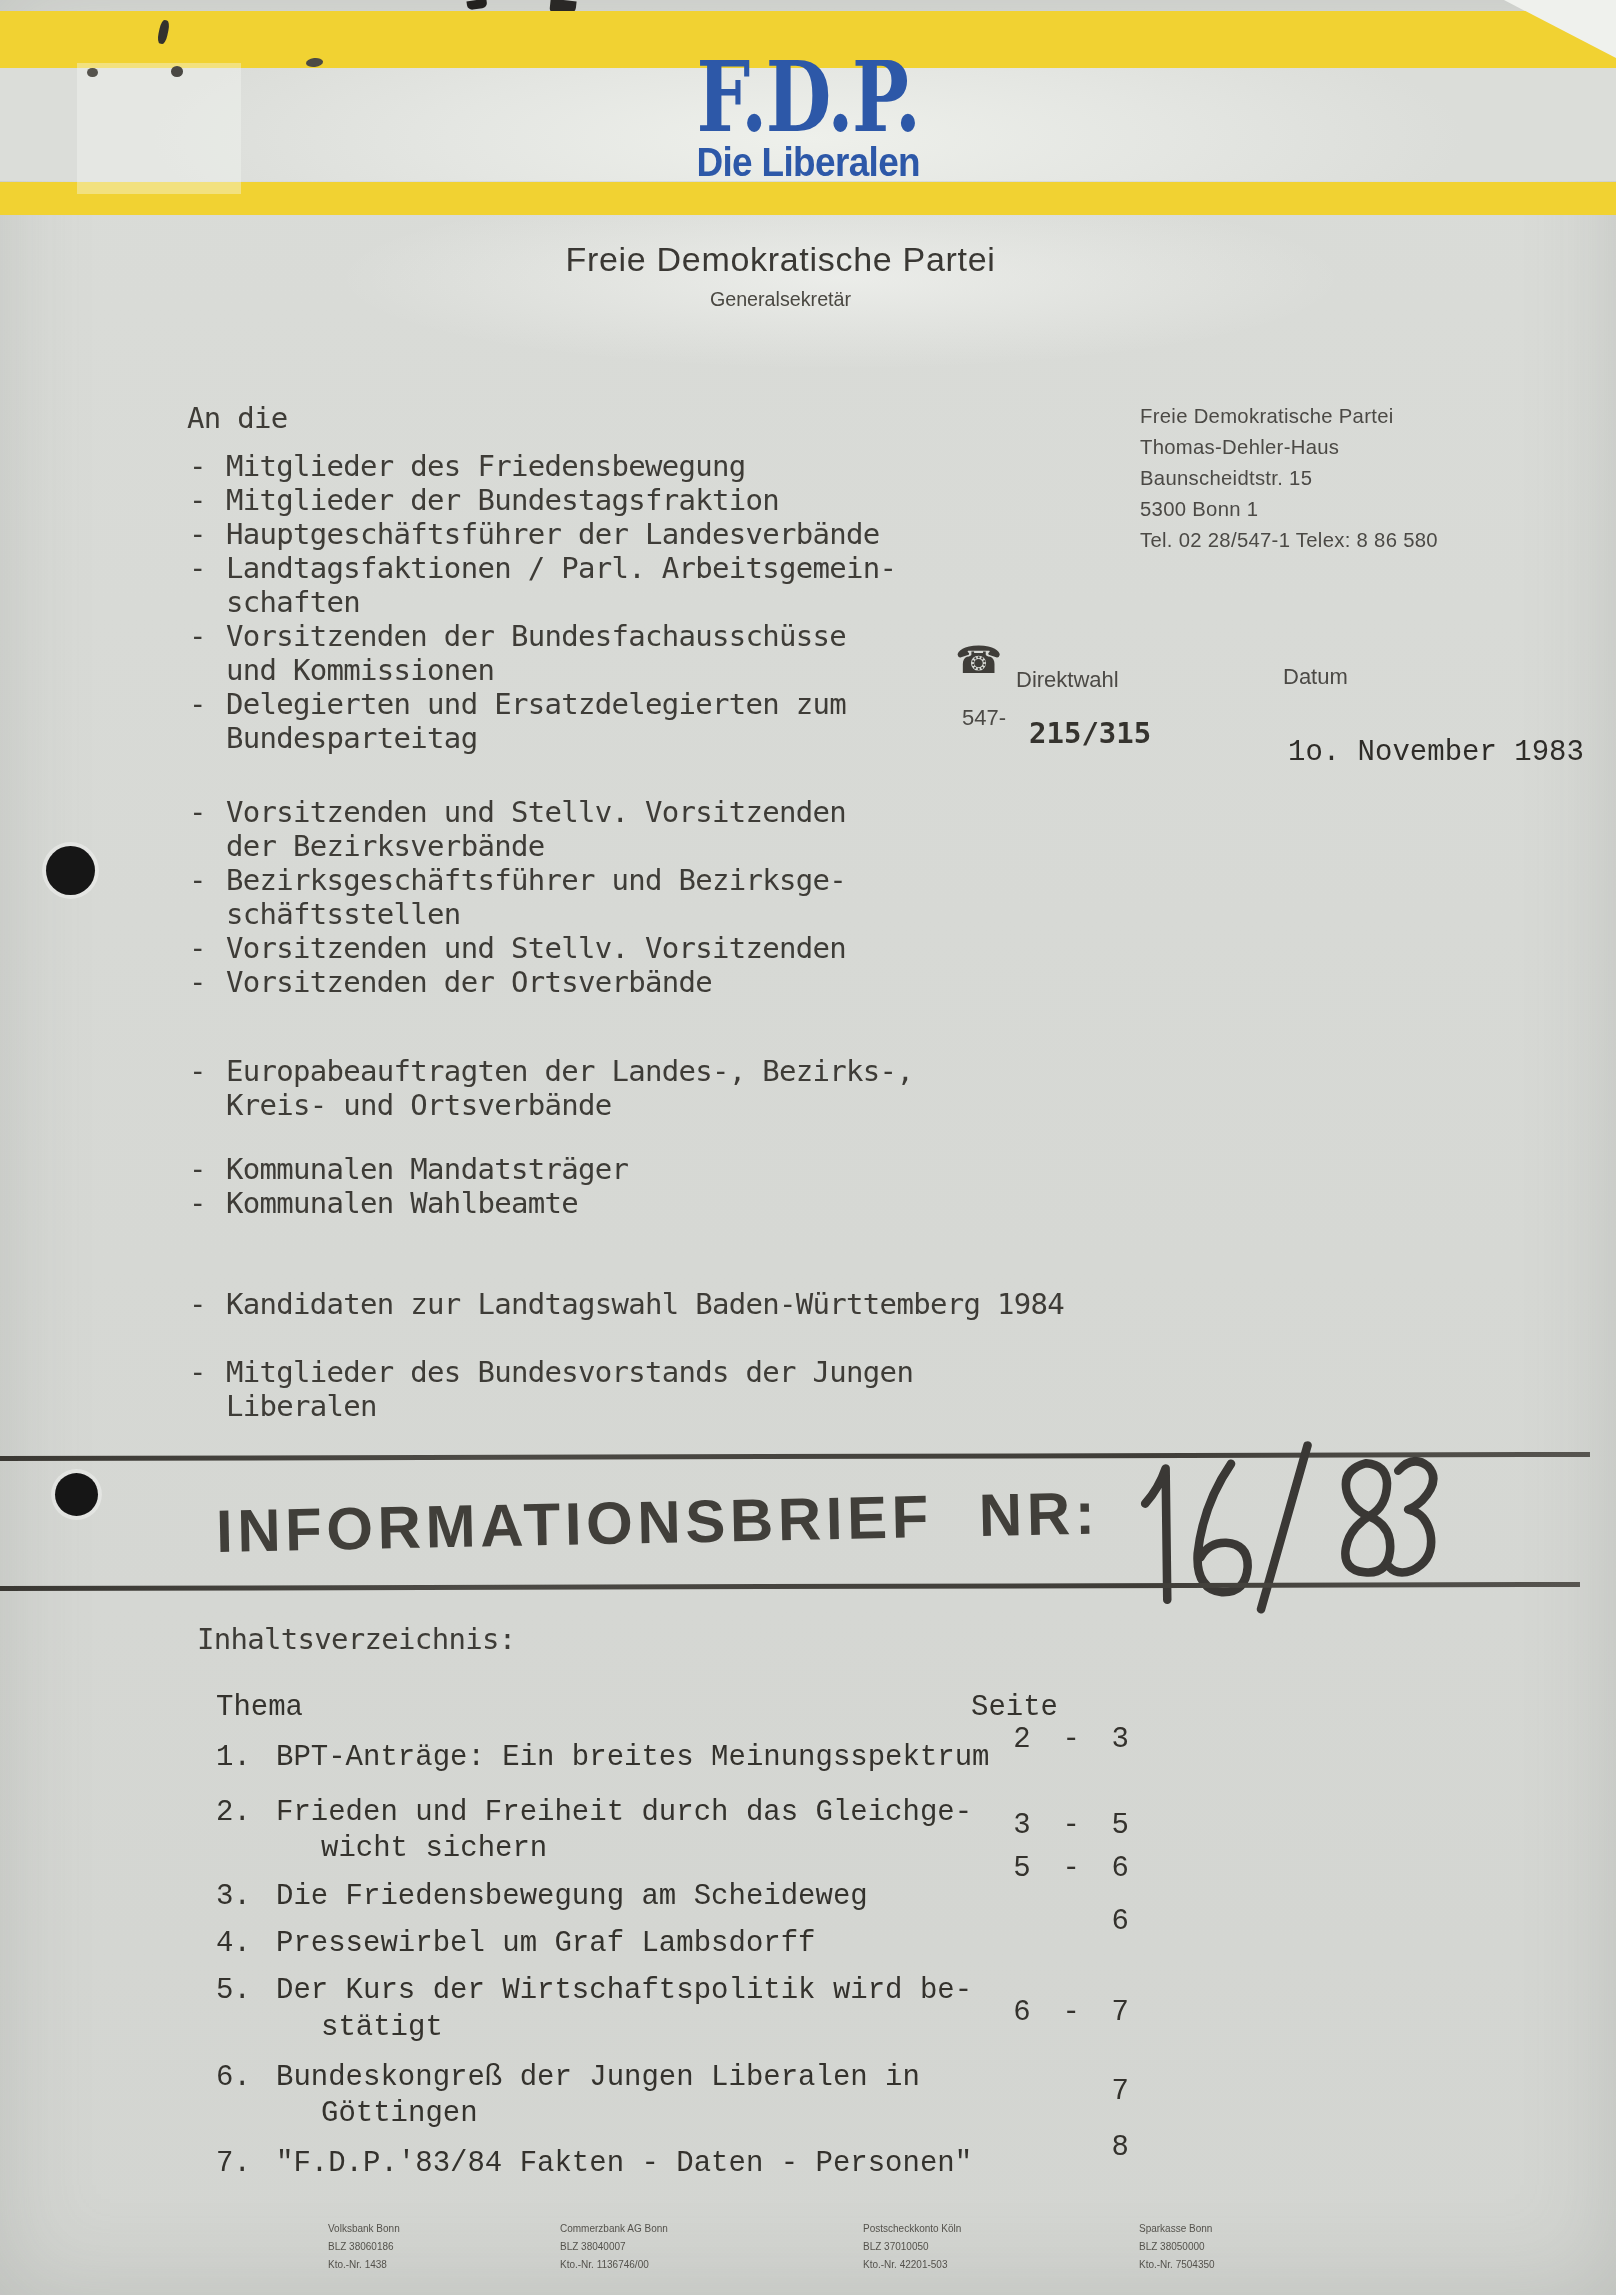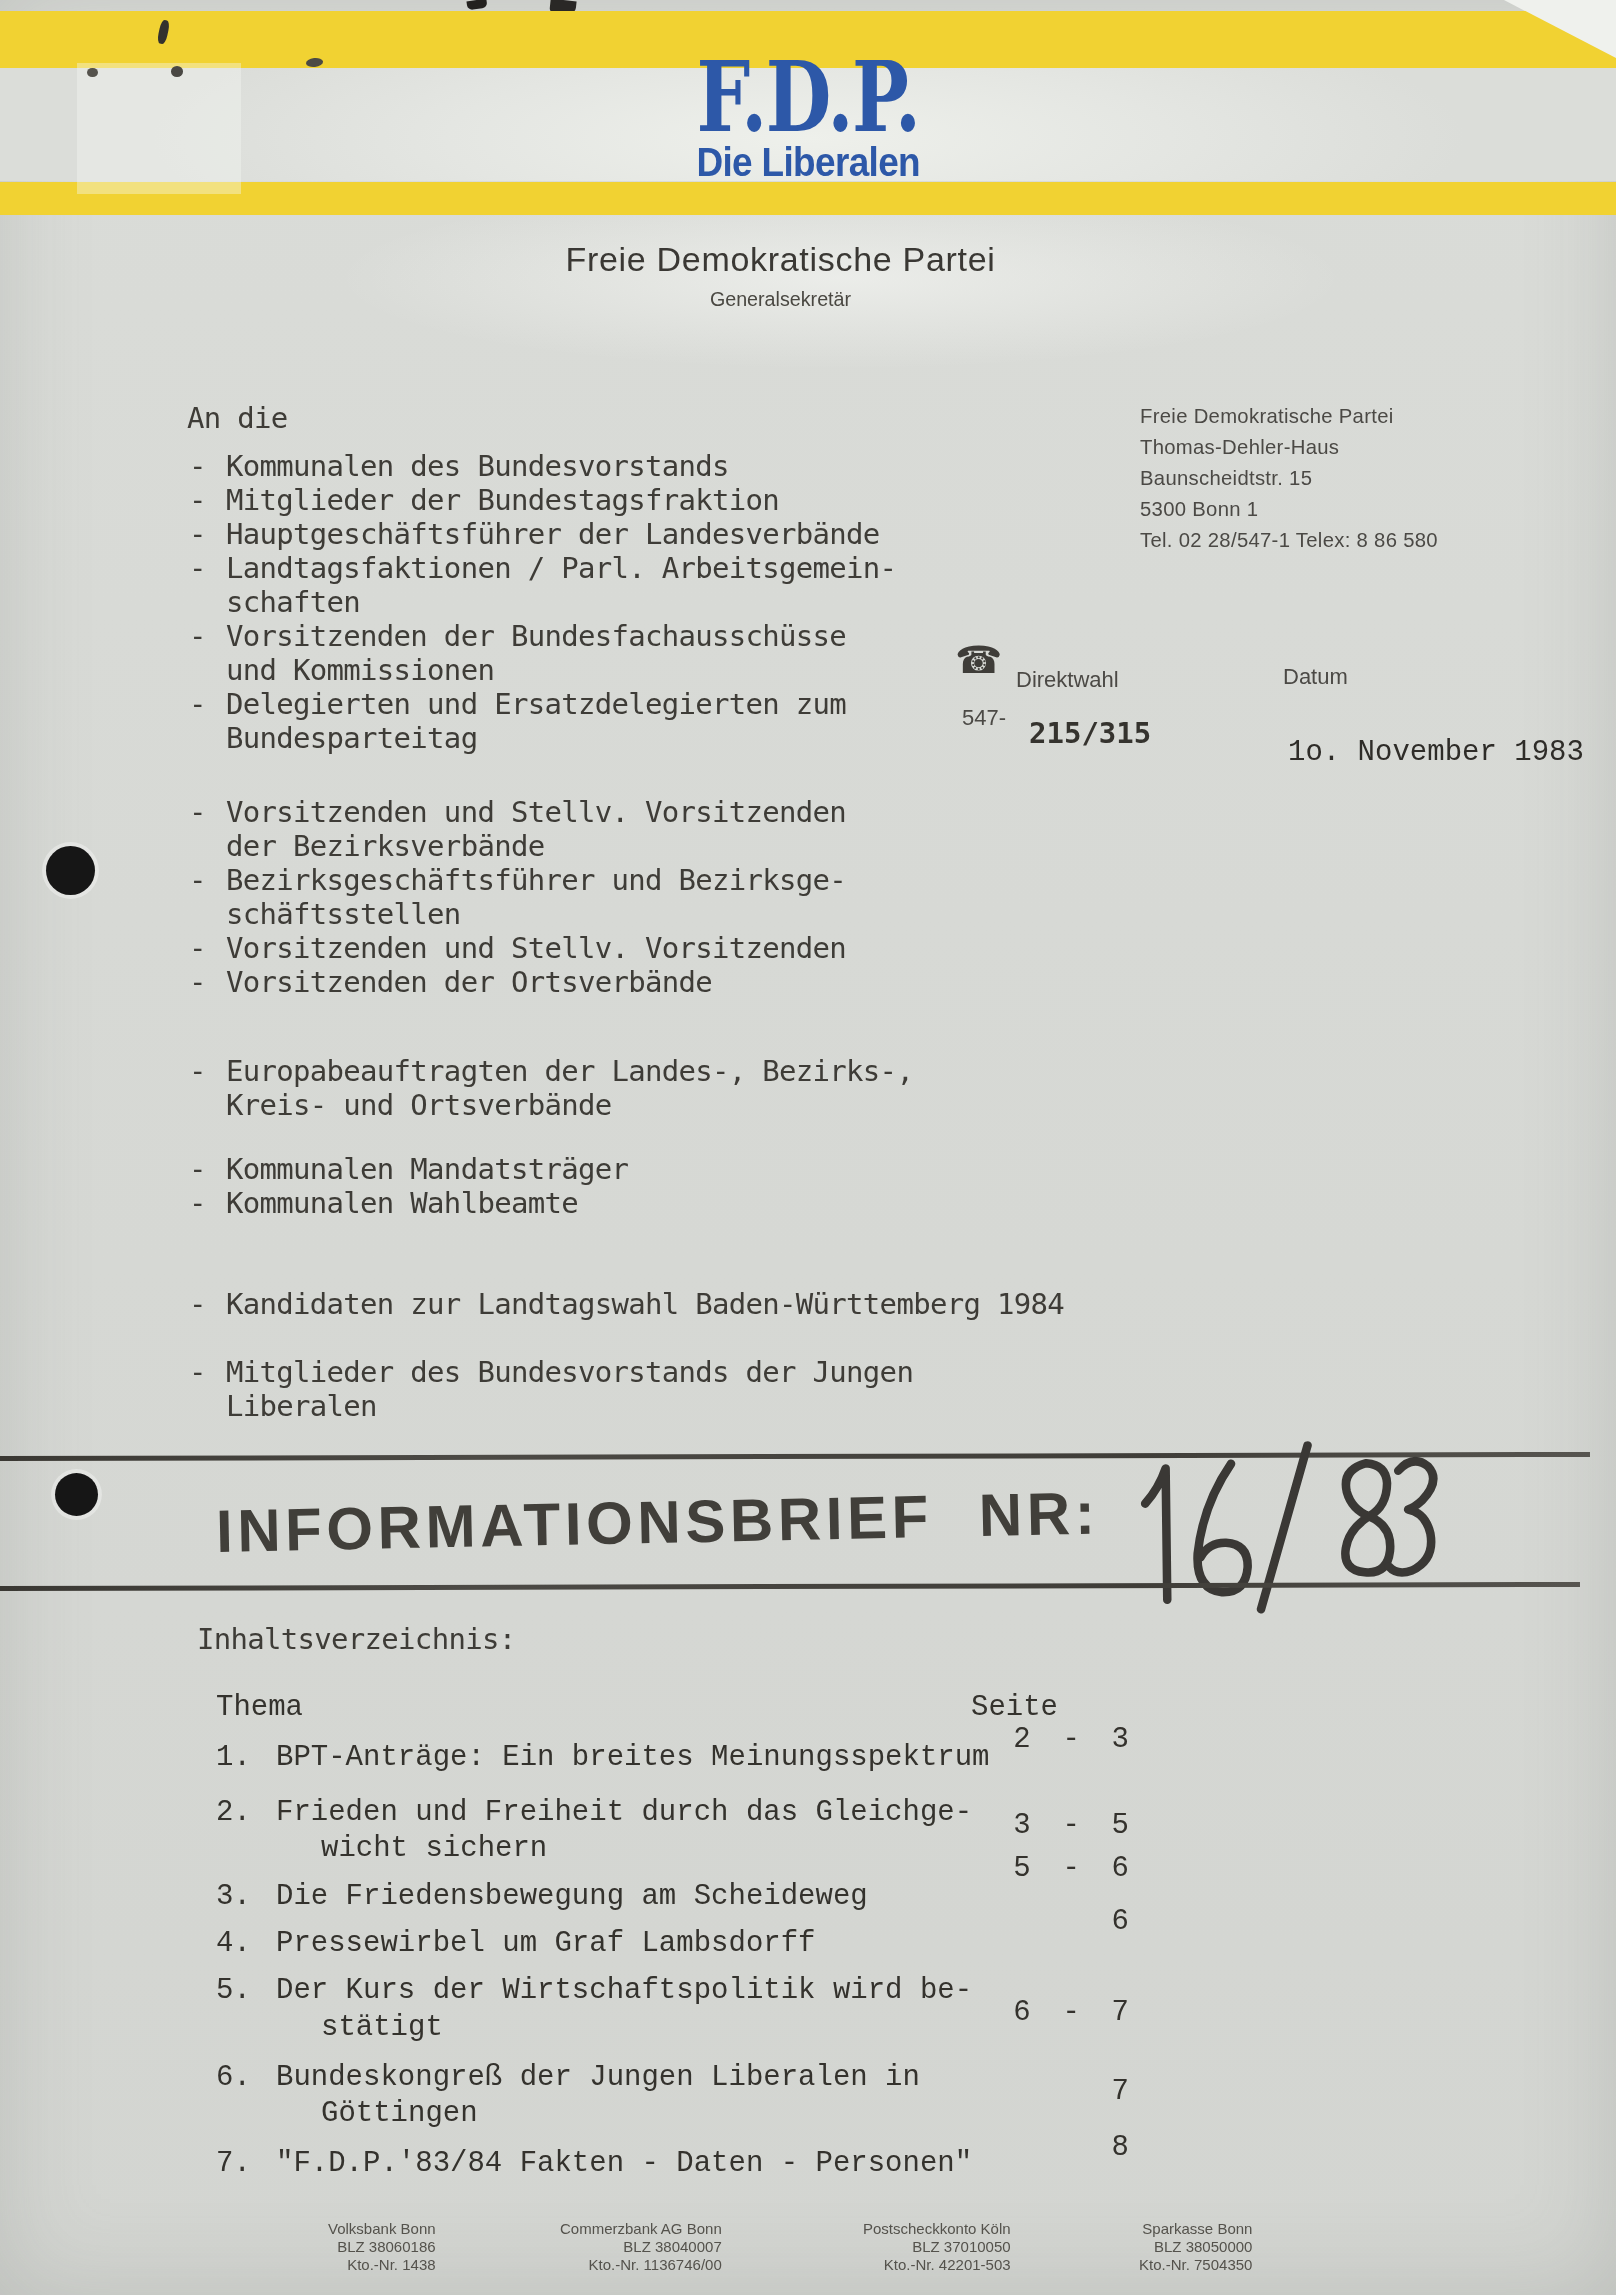--- a/index.html
+++ b/index.html
@@ -68,21 +68,21 @@
   .courier{font-family:"Liberation Mono",monospace;font-size:29px;color:#34322d;letter-spacing:0;}
   .toc-heading{position:absolute;left:197px;top:1622px;}
   .toc-col{position:absolute;top:1691px;font-weight:bold;}
   .toc-col.thema{left:216px;font-weight:normal;}
   .toc-col.seite{left:971px;font-weight:normal;}
   .toc-num{position:absolute;left:216px;height:37px;line-height:37px;}
   .toc-line{position:absolute;left:276px;height:37px;line-height:37px;white-space:nowrap;}
   .toc-line.cont{left:321px;}
   .toc-pages{position:absolute;left:998px;width:131px;height:37px;line-height:37px;text-align:right;word-spacing:14.4px;white-space:nowrap;}
   
-  .bank{position:absolute;top:2220px;font-size:15px;line-height:18px;color:#54524c;text-align:right;}
+  .bank{position:absolute;top:2220px;font-size:10px;line-height:18px;color:#54524c;}
   .bank div{white-space:nowrap;}
 </style>
 </head>
 <body>
 
 <div class="page">
 
   <div class="smudge-a"></div>
   <div class="smudge-b"></div>
   <div class="bar" style="top:10.5px;height:58px;"></div>
@@ -104,21 +104,21 @@
   </div>
 
   <div class="org">
     <div class="org-name">Freie Demokratische Partei</div>
     <div class="org-role">Generalsekretär</div>
   </div>
 
   <div class="tw r-head">An die</div>
 
   <div class="r-group tw" style="top:449px">
-    <div class="r-line"><span class="dash">-</span><span>Kommunalen des Bundesvorstands</span></div>
+    <div class="r-line"><span class="dash">-</span><span>Mitglieder des Friedensbewegung</span></div>
     <div class="r-line"><span class="dash">-</span><span>Mitglieder der Bundestagsfraktion</span></div>
     <div class="r-line"><span class="dash">-</span><span>Hauptgeschäftsführer der Landesverbände</span></div>
     <div class="r-line"><span class="dash">-</span><span>Landtagsfaktionen / Parl. Arbeitsgemein-</span></div>
     <div class="r-line"><span>schaften</span></div>
     <div class="r-line"><span class="dash">-</span><span>Vorsitzenden der Bundesfachausschüsse</span></div>
     <div class="r-line"><span>und Kommissionen</span></div>
     <div class="r-line"><span class="dash">-</span><span>Delegierten und Ersatzdelegierten zum</span></div>
     <div class="r-line"><span>Bundesparteitag</span></div>
   </div>
 

